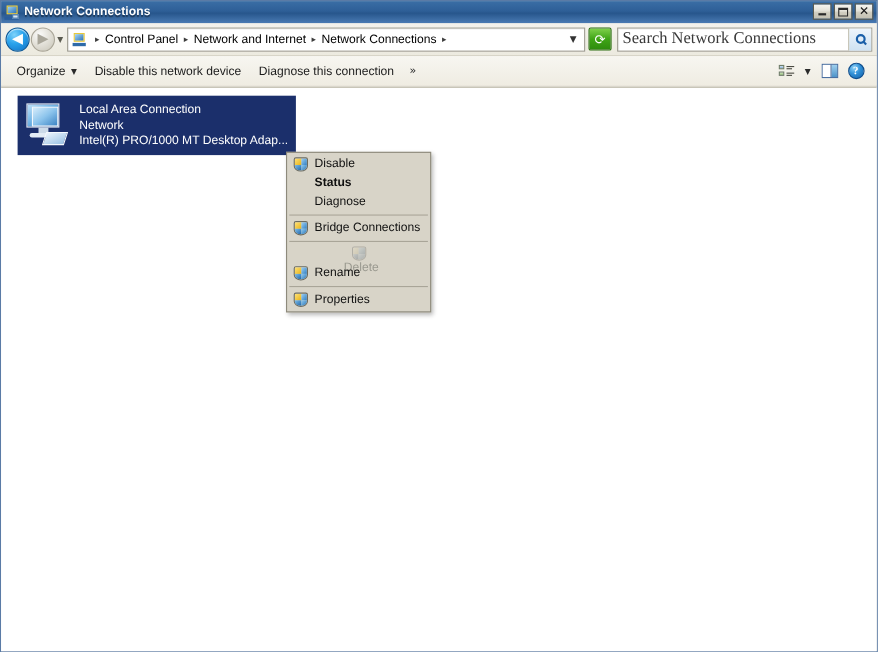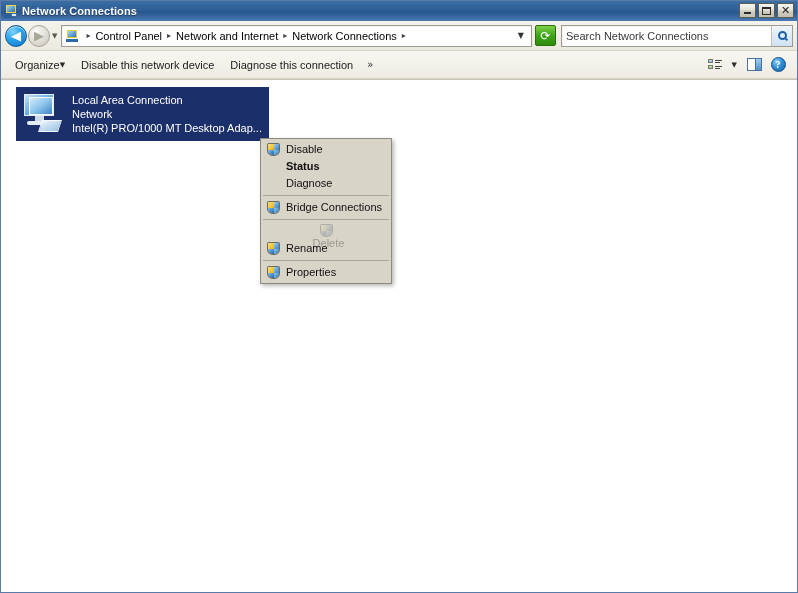--- a/index.html
+++ b/index.html
@@ -250,22 +250,22 @@
     box-sizing: border-box;
     display: flex;
     align-items: center;
     flex: 0 0 232px;
     box-shadow: inset 1px 1px 0 rgba(0,0,0,0.05);
   }
   .search-input {
     flex: 1 1 auto;
     border: none;
     outline: none;
-    font-family: Liberation Sans, sans-serif;
-    font-size: 11px;
+    font-family: Liberation Serif, serif;
+    font-size: 15px;
     color: #222;
     padding: 0 4px;
     background: transparent;
     min-width: 0;
   }
   .search-input::placeholder { color: #3a3a3a; opacity: 1; }
   .search-go {
     width: 20px; height: 20px;
     display: flex;
     align-items: center;
@@ -301,20 +301,21 @@
     box-sizing: border-box;
     border-bottom: 1px solid #d6d3c6;
   }
   .tb-item {
     font-size: 11px;
     color: #1b1b1b;
     padding: 3px 8px;
     white-space: nowrap;
     display: flex;
     align-items: center;
+    gap: 5px;
   }
   .tb-caret {
     font-size: 7px;
     color: #2b2b2b;
     font-family: "DejaVu Sans", sans-serif;
   }
   .tb-chev {
     font-size: 10px;
     color: #2b2b2b;
     padding: 2px 6px;

